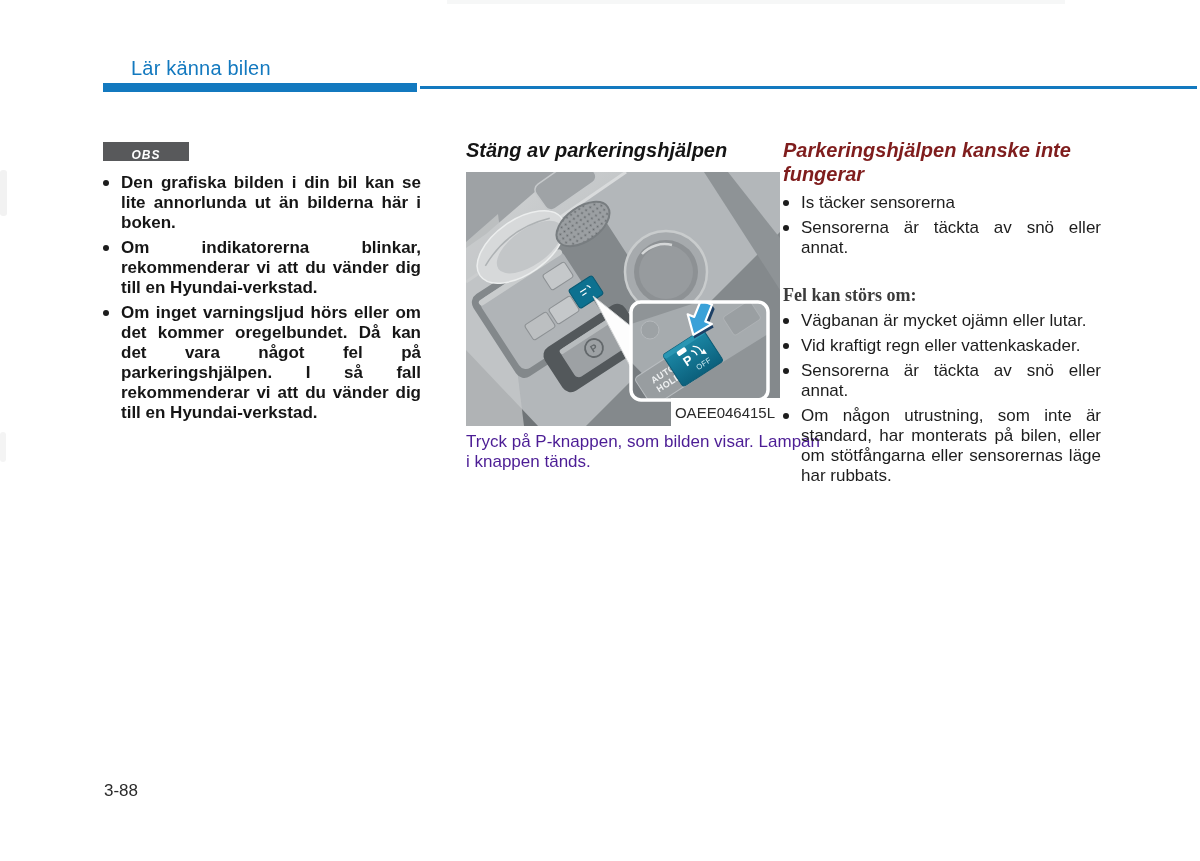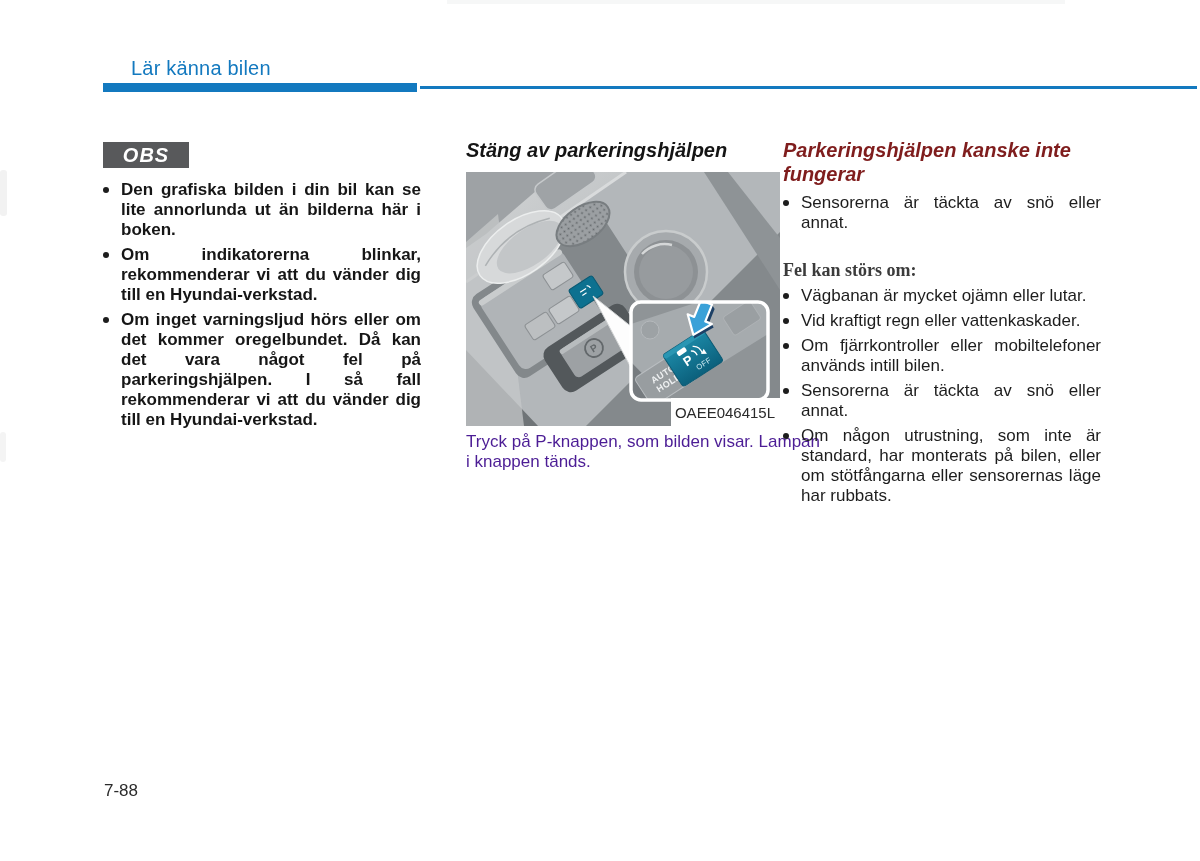--- a/index.html
+++ b/index.html
@@ -18,22 +18,22 @@
   .hdr-rule{position:absolute;left:420px;top:86px;width:777px;height:3px;background:#1379bf;}
 
   
   .col{position:absolute;}
   .col-left{left:103px;top:142px;width:318px;}
   .col-mid{left:443px;top:138px;width:354px;padding-left:23px;}
   .col-right{left:783px;top:138px;width:318px;}
 
   
   .obs-badge{
-    width:86px;height:26px;background:#58595b;color:#ffffff;
-    font-weight:bold;font-style:italic;font-size:20px;letter-spacing:1px;
+    width:86px;height:19px;background:#58595b;color:#ffffff;
+    font-weight:bold;font-style:italic;font-size:12px;letter-spacing:1px;
     text-align:center;line-height:26px;margin-bottom:12px;
   }
 
   
   .bullet{display:flex;font-size:17px;line-height:20px;margin-bottom:5px;}
   .bullet .dot{flex:0 0 18px;}
   .bullet .dot::before{content:'';display:block;width:6px;height:6px;border-radius:50%;background:#1d1d1d;margin-top:7px;}
   .bullet .txt{flex:1;text-align:justify;}
   .bold-list .bullet{font-weight:bold;color:#161616;justify-content:flex-end;}
 
@@ -218,44 +218,44 @@
 
     <div class="fig-caption">Tryck på P-knappen, som bilden visar. Lampan i knappen tänds.</div>
   </div>
 
   <div class="col col-right">
     <div class="right-heading">Parkeringshjälpen kanske inte fungerar</div>
 
     <div class="section">
       <div class="bullet">
         <span class="dot"></span>
+        <span class="txt">Is täcker sensorerna</span>
+      </div>
+      <div class="bullet">
+        <span class="dot"></span>
         <span class="txt">Sensorerna är täckta av snö eller annat.</span>
       </div>
     </div>
 
     <div class="section section-2">
       <div class="subheading">Fel kan störs om:</div>
       <div class="bullet">
         <span class="dot"></span>
         <span class="txt">Vägbanan är mycket ojämn eller lutar.</span>
       </div>
       <div class="bullet">
         <span class="dot"></span>
         <span class="txt">Vid kraftigt regn eller vattenkaskader.</span>
       </div>
       <div class="bullet">
         <span class="dot"></span>
-        <span class="txt">Om fjärrkontroller eller mobiltelefoner används intill bilen.</span>
-      </div>
-      <div class="bullet">
-        <span class="dot"></span>
         <span class="txt">Sensorerna är täckta av snö eller annat.</span>
       </div>
       <div class="bullet">
         <span class="dot"></span>
         <span class="txt">Om någon utrustning, som inte är standard, har monterats på bilen, eller om stötfångarna eller sensorernas läge har rubbats.</span>
       </div>
     </div>
   </div>
 
-  <div class="page-num">7-88</div>
+  <div class="page-num">3-88</div>
 
 </div>
 
 </body></html>

